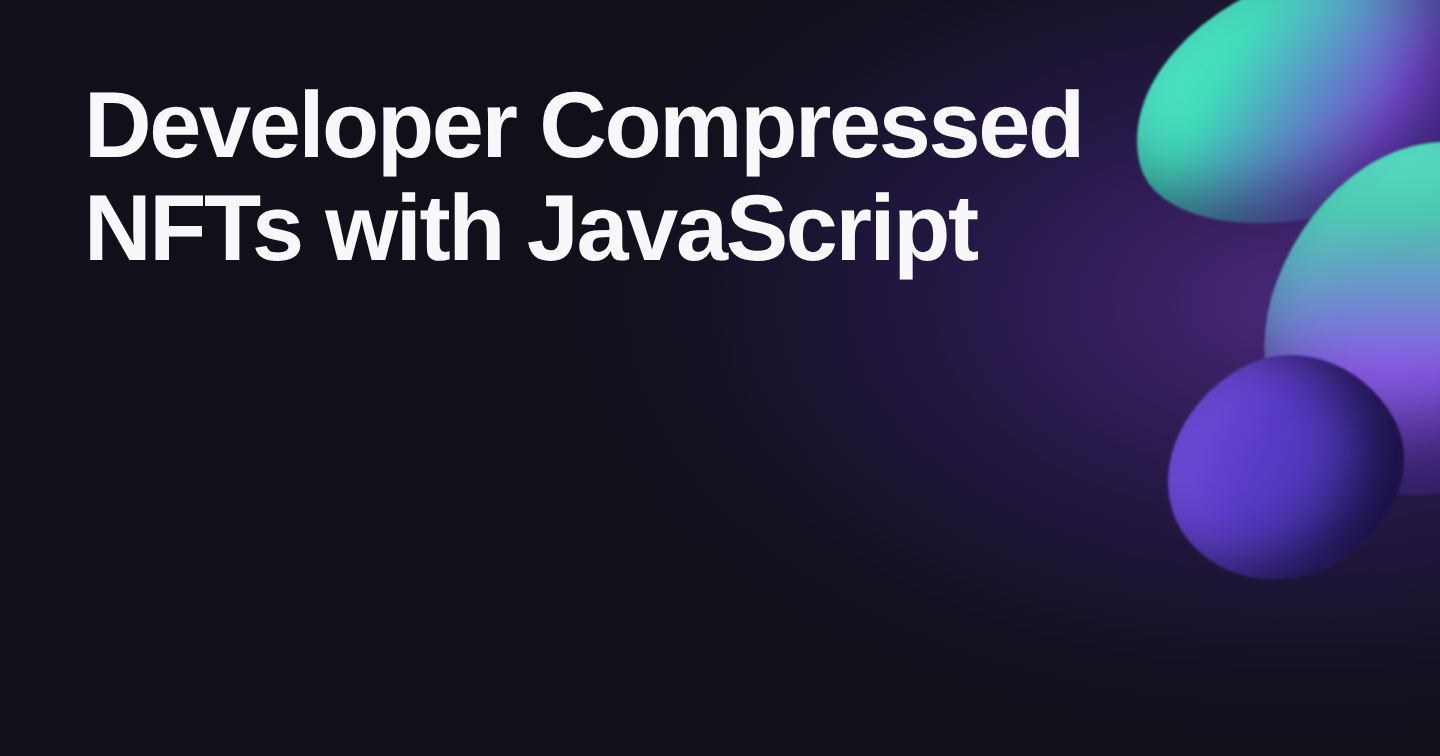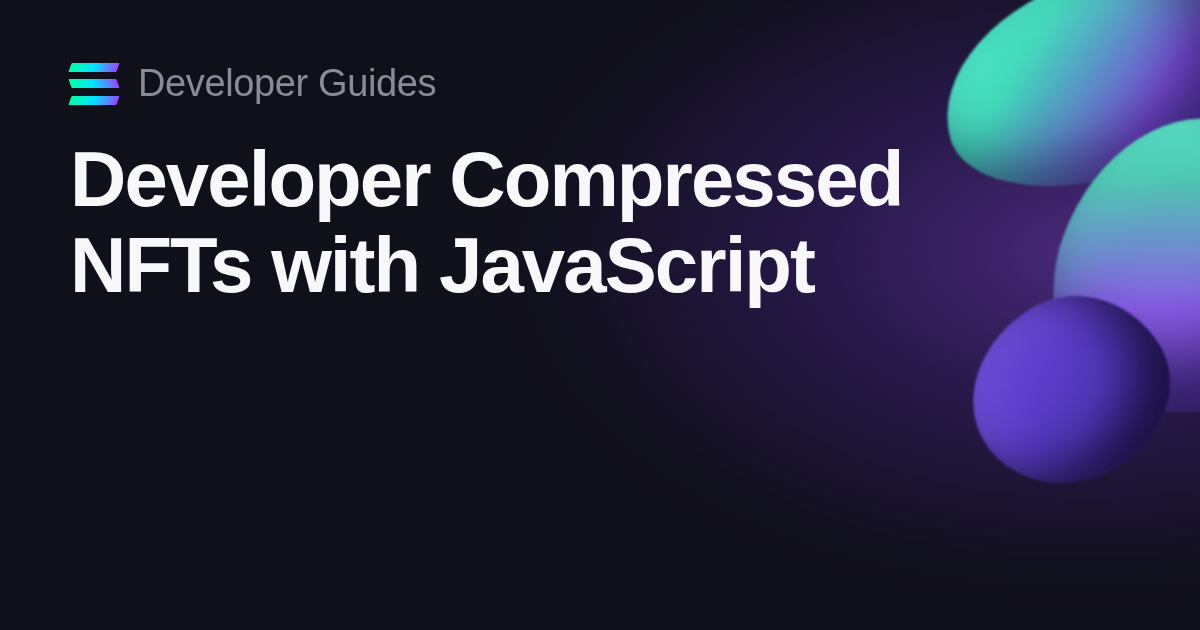--- a/index.html
+++ b/index.html
@@ -137,22 +137,14 @@
 
 <div class="background-glow"></div>
 
 <div class="blob-container">
   <div class="blob blob1"></div>
   <div class="blob blob2"></div>
   <div class="blob blob3"></div>
 </div>
 
 <div class="content">
-  <div class="header-row">
-    <div class="logo">
-      <div class="logo-bar"></div>
-      <div class="logo-bar"></div>
-      <div class="logo-bar"></div>
-    </div>
-    <div class="category">Developer Guides</div>
-  </div>
   <h1 class="title">Developer Compressed NFTs with JavaScript</h1>
 </div>
 
 </body></html>

